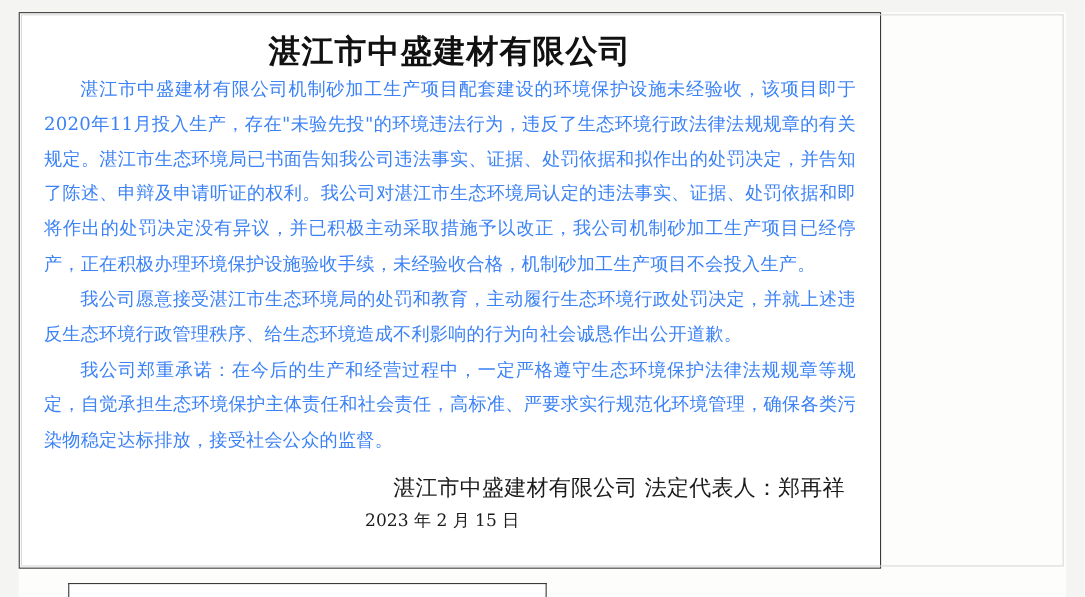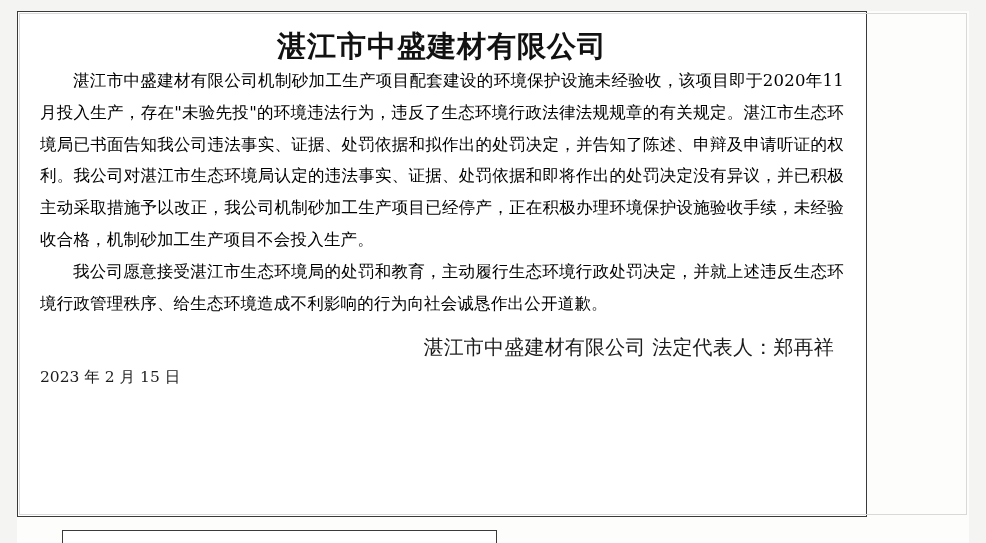--- a/index.html
+++ b/index.html
@@ -21,21 +21,21 @@
     top: 0;
     width: 986px;
     height: 543px;
     background: #fdfdfb;
   }
   
   .notice {
     position: absolute;
     left: 17px;
     top: 11px;
-    width: 850px;
+    width: 784px;
     height: 506px;
     border: 1px solid #3a3a3a;
     background: #ffffff;
     box-sizing: border-box;
     padding: 14px 22px 10px 22px;
   }
   .inner-rule {
     position: absolute;
     left: 19px;
     top: 13px;
@@ -62,39 +62,39 @@
     font-size: 37px;
     letter-spacing: 1.5px;
     color: #0d0d0d;
     line-height: 1.2;
     margin: 0 0 10px 0;
   }
   .body-text p {
     font-family: "DejaVu Serif", "Liberation Serif", serif;
     font-size: 16.5px;
     line-height: 1.92;
-    color: #000000;
+    color: #3b82f6;
     margin: 0 0 1px 0;
     text-align: justify;
     text-justify: inter-ideograph;
     text-indent: 2em;
     letter-spacing: 0.2px;
   }
   .signature {
     margin-top: 14px;
     text-align: right;
     font-family: "DejaVu Serif", "Liberation Serif", serif;
     font-size: 20px;
     color: #1c1c1c;
     letter-spacing: 0.2px;
     padding-right: 10px;
   }
   .sign-date {
     margin-top: 6px;
-    text-align: left;
+    text-align: center;
     font-family: "DejaVu Serif", "Liberation Serif", serif;
     font-size: 15.5px;
     color: #1c1c1c;
     padding-right: 14px;
   }
   
   .bottom-box {
     position: absolute;
     left: 62px;
     top: 530px;
@@ -140,20 +140,21 @@
   <div class="edge-shade-right"></div>
 
   <div class="notice">
 
     <div class="title-company">湛江市中盛建材有限公司</div>
 
 
     <div class="body-text">
       <p>湛江市中盛建材有限公司机制砂加工生产项目配套建设的环境保护设施未经验收，该项目即于2020年11月投入生产，存在"未验先投"的环境违法行为，违反了生态环境行政法律法规规章的有关规定。湛江市生态环境局已书面告知我公司违法事实、证据、处罚依据和拟作出的处罚决定，并告知了陈述、申辩及申请听证的权利。我公司对湛江市生态环境局认定的违法事实、证据、处罚依据和即将作出的处罚决定没有异议，并已积极主动采取措施予以改正，我公司机制砂加工生产项目已经停产，正在积极办理环境保护设施验收手续，未经验收合格，机制砂加工生产项目不会投入生产。</p>
       <p>我公司愿意接受湛江市生态环境局的处罚和教育，主动履行生态环境行政处罚决定，并就上述违反生态环境行政管理秩序、给生态环境造成不利影响的行为向社会诚恳作出公开道歉。</p>
+      <p>我公司郑重承诺：在今后的生产和经营过程中，一定严格遵守生态环境保护法律法规规章等规定，自觉承担生态环境保护主体责任和社会责任，高标准、严要求实行规范化环境管理，确保各类污染物稳定达标排放，接受社会公众的监督。</p>
     </div>
 
     <div class="signature">湛江市中盛建材有限公司 法定代表人：郑再祥</div>
 
     <div class="sign-date">2023 年 2 月 15 日</div>
 
   </div>
 
   <div class="inner-rule"></div>
 

